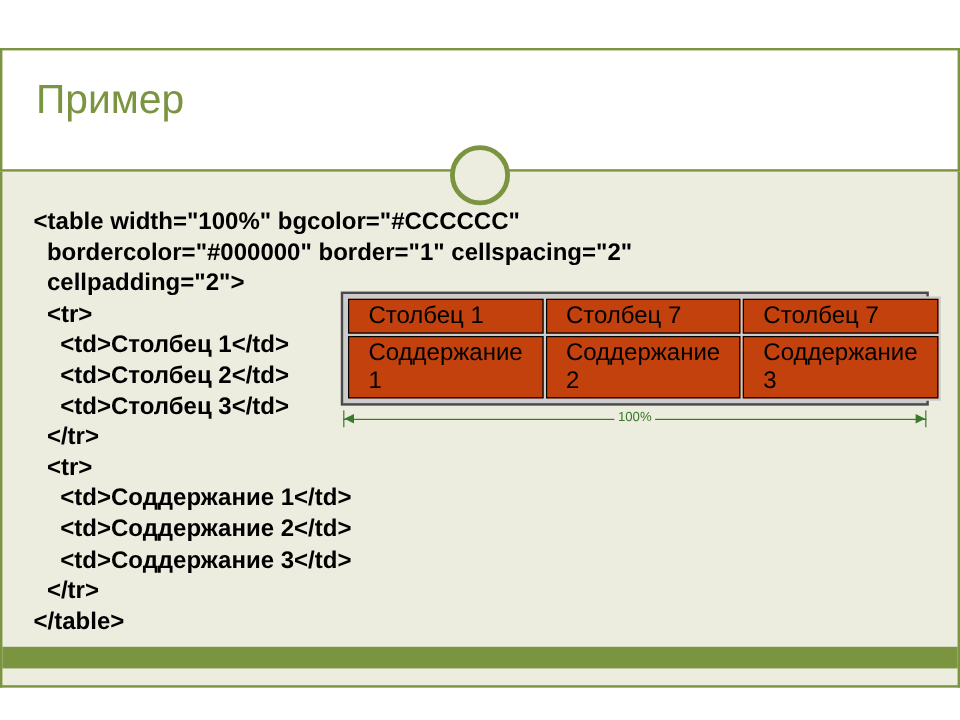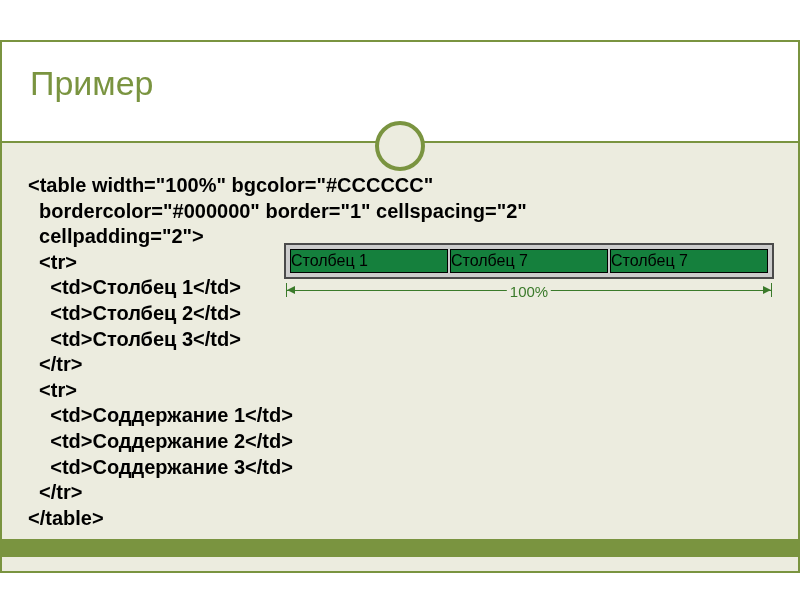--- a/index.html
+++ b/index.html
@@ -94,23 +94,23 @@
     background: #cccccc;
   }
   .example-table {
     border-collapse: separate;
     border-spacing: 2px;
     width: 100%;
     background: #cccccc;
   }
   .example-table td {
     border: 1px solid #000;
-    background: #15803d;
-    font-size: 16px;
-    padding: 2px 0;
+    background: #c2410c;
+    font-size: 20px;
+    padding: 2px 16px;
     font-family: Arial, sans-serif;
   }
   .dim-line {
     position: relative;
     height: 20px;
     margin-top: 2px;
   }
   .dim-rule {
     position: absolute;
     left: 2px;
@@ -135,21 +135,21 @@
     border-top: 4px solid transparent;
     border-bottom: 4px solid transparent;
   }
   .dim-arrow-l { left: 3px; border-right: 8px solid #3a7a2a; }
   .dim-arrow-r { right: 3px; border-left: 8px solid #3a7a2a; }
   .dim-label {
     position: absolute;
     left: 50%;
     transform: translateX(-50%);
     top: 2px;
-    font-size: 15px;
+    font-size: 11px;
     color: #3a7a2a;
     background: #ececdf;
     padding: 0 3px;
   }
 </style>
 </head>
 <body>
 
 <div class="slide">
 
@@ -181,20 +181,25 @@
 
     <div class="example-box">
       <div class="example-frame">
         <table class="example-table">
           <tbody>
               <tr>
             <td>Столбец 1</td>
             <td>Столбец 7</td>
             <td>Столбец 7</td>
           </tr>
+          <tr>
+            <td>Соддержание 1</td>
+            <td>Соддержание 2</td>
+            <td>Соддержание 3</td>
+          </tr>
         </tbody>
           </table>
       </div>
       <div class="dim-line">
         <div class="dim-tick-l"></div>
         <div class="dim-arrow-l"></div>
         <div class="dim-rule"></div>
         <div class="dim-label">100%</div>
         <div class="dim-arrow-r"></div>
         <div class="dim-tick-r"></div>

